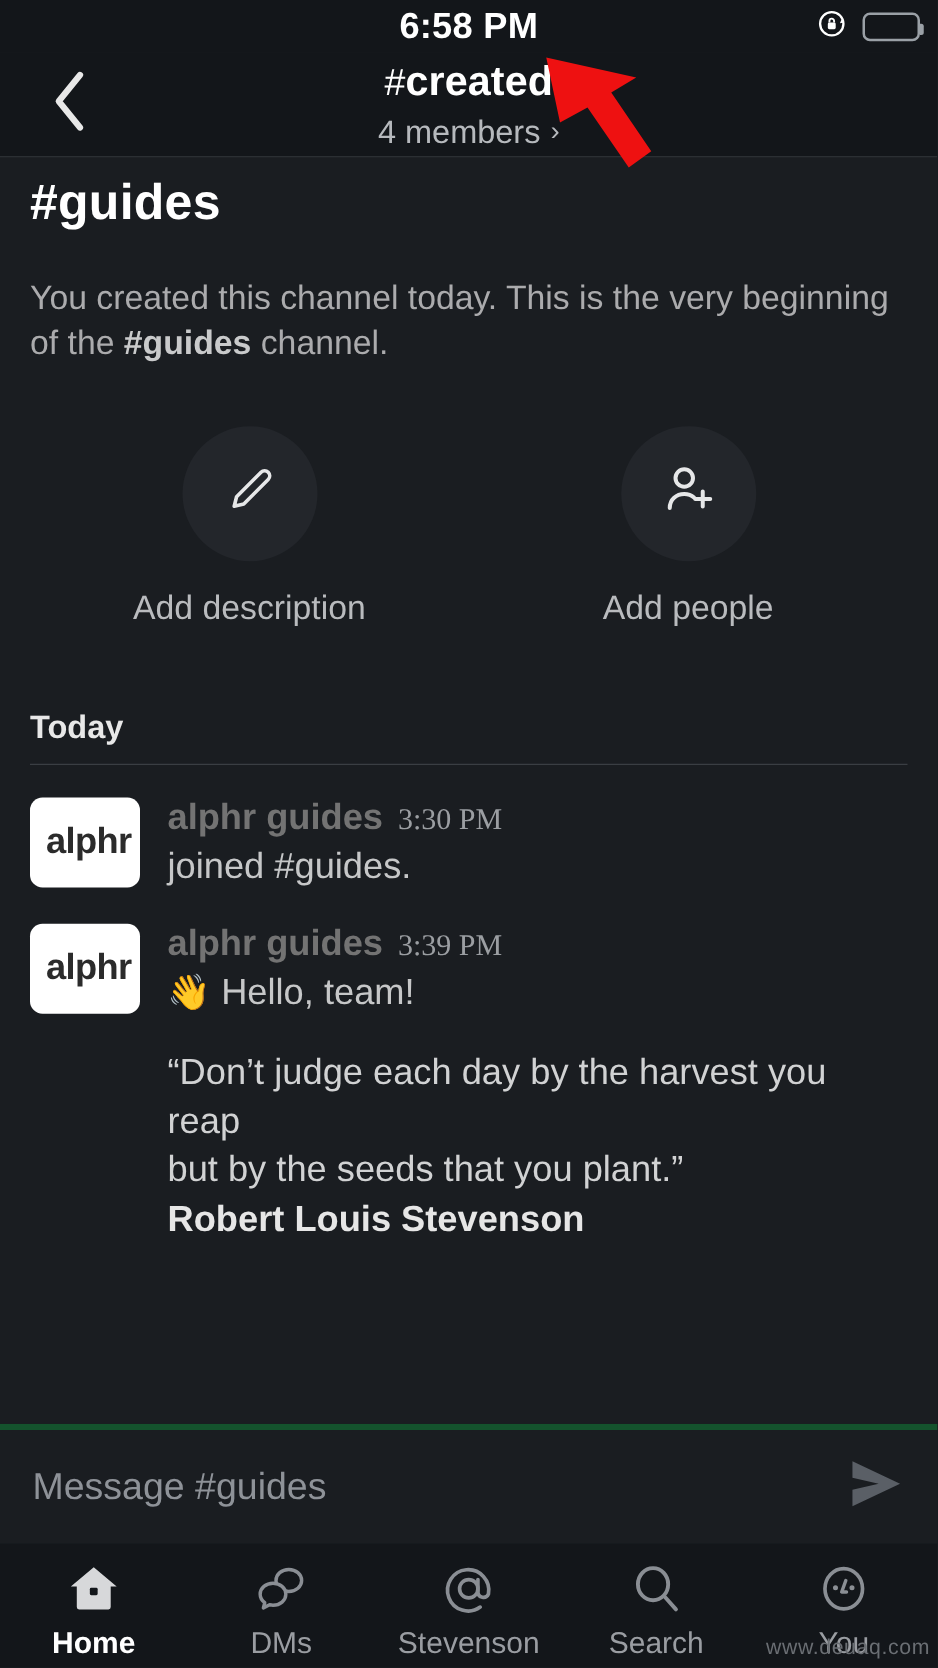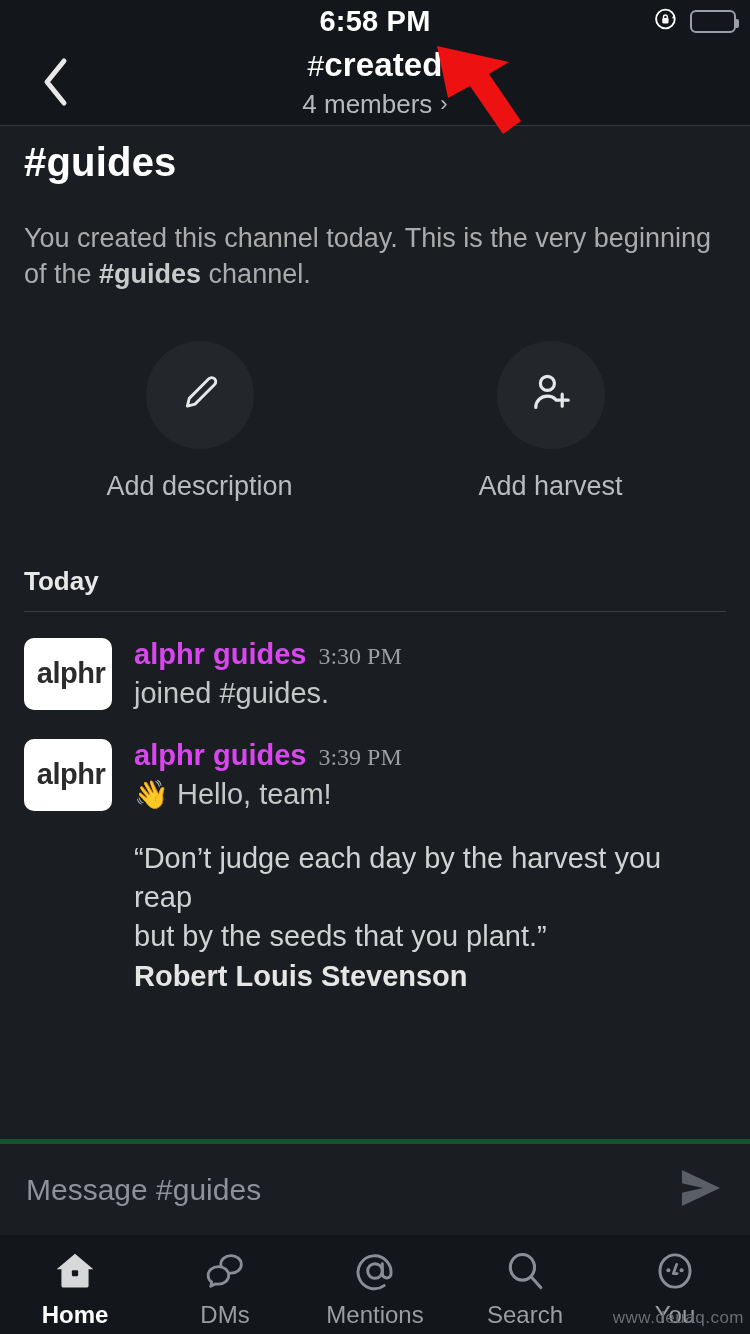--- a/index.html
+++ b/index.html
@@ -112,21 +112,21 @@
     width: 88px; height: 72px; border-radius: 10px; background: #ffffff;
     flex: none; overflow: hidden;
     display: flex; align-items: center; justify-content: center;
   }
   .avatar span {
     font-size: 29px; font-weight: 700; color: #2b2b2b;
     letter-spacing: -.5px; transform: translateX(3px);
   }
   .msg-body { margin-left: 22px; flex: 1; min-width: 0; }
   .msg-head { display: flex; align-items: baseline; gap: 12px; }
-  .msg-user { font-size: 29px; font-weight: 700; color: #d946ef; }
+  .msg-user { font-size: 29px; font-weight: 700; color: #737373; }
   .msg-time { font-size: 24px; color: #9b9ea2; font-family: Liberation Serif, serif; }
   .msg-text { font-size: 29px; color: #c6c7c8; margin-top: 4px; line-height: 1.3; }
   .msg-text .emoji { font-size: 28px; }
   .quote-block { margin-top: 26px; font-size: 29px; line-height: 1.35; color: #d1d2d3; }
   .quote-author { font-weight: 700; color: #e6e6e6; }
 
   
   .composer {
     flex: none; height: 96px; background: #1a1d21;
     border-top: 5px solid #14532d;
@@ -220,21 +220,21 @@
       <div class="action">
         <div class="circle">
           <span>
             <svg width="48" height="48" viewBox="0 0 24 24" fill="none">
               <circle cx="10.2" cy="7.2" r="3.5" stroke="#e6e7e8" stroke-width="1.6"></circle>
               <path d="M4.4 19.2c0-3.4 2.7-5.6 5.8-5.6 1.5 0 2.9.5 3.9 1.4" stroke="#e6e7e8" stroke-width="1.6" stroke-linecap="round"></path>
               <path d="M17.6 12.6v6M14.6 15.6h6" stroke="#e6e7e8" stroke-width="1.6" stroke-linecap="round"></path>
             </svg>
           </span>
         </div>
-        <div class="label">Add harvest</div>
+        <div class="label">Add people</div>
       </div>
     </div>
 
     <div class="today-wrap">
       <div class="today-label">Today</div>
       <div class="today-rule"></div>
     </div>
 
     <div class="msg">
       <div class="avatar">
@@ -303,21 +303,21 @@
       <span class="nav-label">DMs</span>
     </div>
 
     <div class="nav-item">
       <span class="nav-icon">
         <svg width="46" height="44" viewBox="0 0 24 24" fill="none">
           <circle cx="12" cy="12" r="4" stroke="#8a8e94" stroke-width="1.6"></circle>
           <path d="M16 8v5.4a2.4 2.4 0 0 0 4.6.9A9 9 0 1 0 17 20" stroke="#8a8e94" stroke-width="1.6" stroke-linecap="round"></path>
         </svg>
       </span>
-      <span class="nav-label">Mentions</span>
+      <span class="nav-label">Stevenson</span>
     </div>
 
     <div class="nav-item">
       <span class="nav-icon">
         <svg width="46" height="44" viewBox="0 0 24 24" fill="none">
           <ellipse cx="10.6" cy="10" rx="6.6" ry="7" stroke="#8a8e94" stroke-width="1.7"></ellipse>
           <path d="M15.6 15.4 L20.6 21" stroke="#8a8e94" stroke-width="1.7" stroke-linecap="round"></path>
         </svg>
       </span>
       <span class="nav-label">Search</span>

